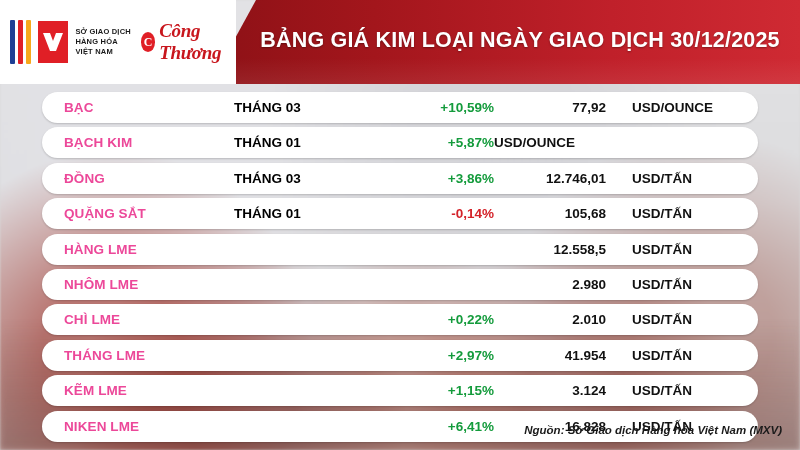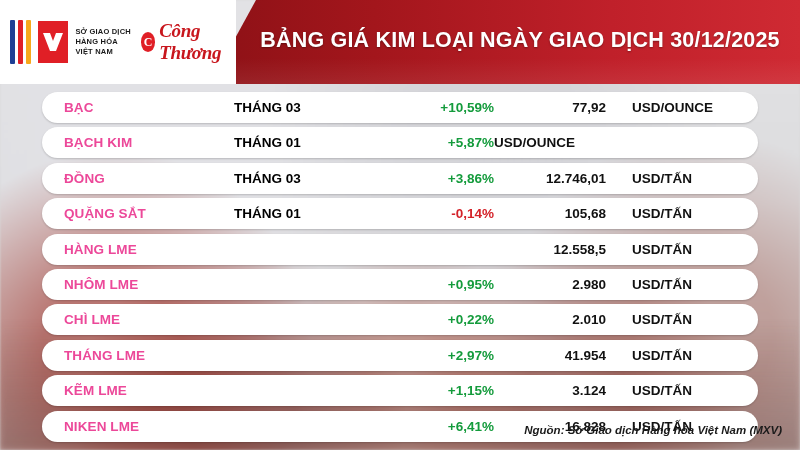--- a/index.html
+++ b/index.html
@@ -256,21 +256,20 @@
       </div>
       <div class="row">
         <div class="c-name">HÀNG LME</div>
         <div class="c-month"></div>
         <div class="c-price">12.558,5</div>
         <div class="c-unit">USD/TẤN</div>
       </div>
       <div class="row">
         <div class="c-name">NHÔM LME</div>
         <div class="c-month"></div>
-        <div class="c-change">+0,95%</div>
         <div class="c-price">2.980</div>
         <div class="c-unit">USD/TẤN</div>
       </div>
       <div class="row">
         <div class="c-name">CHÌ LME</div>
         <div class="c-month"></div>
         <div class="c-change">+0,22%</div>
         <div class="c-price">2.010</div>
         <div class="c-unit">USD/TẤN</div>
       </div>

